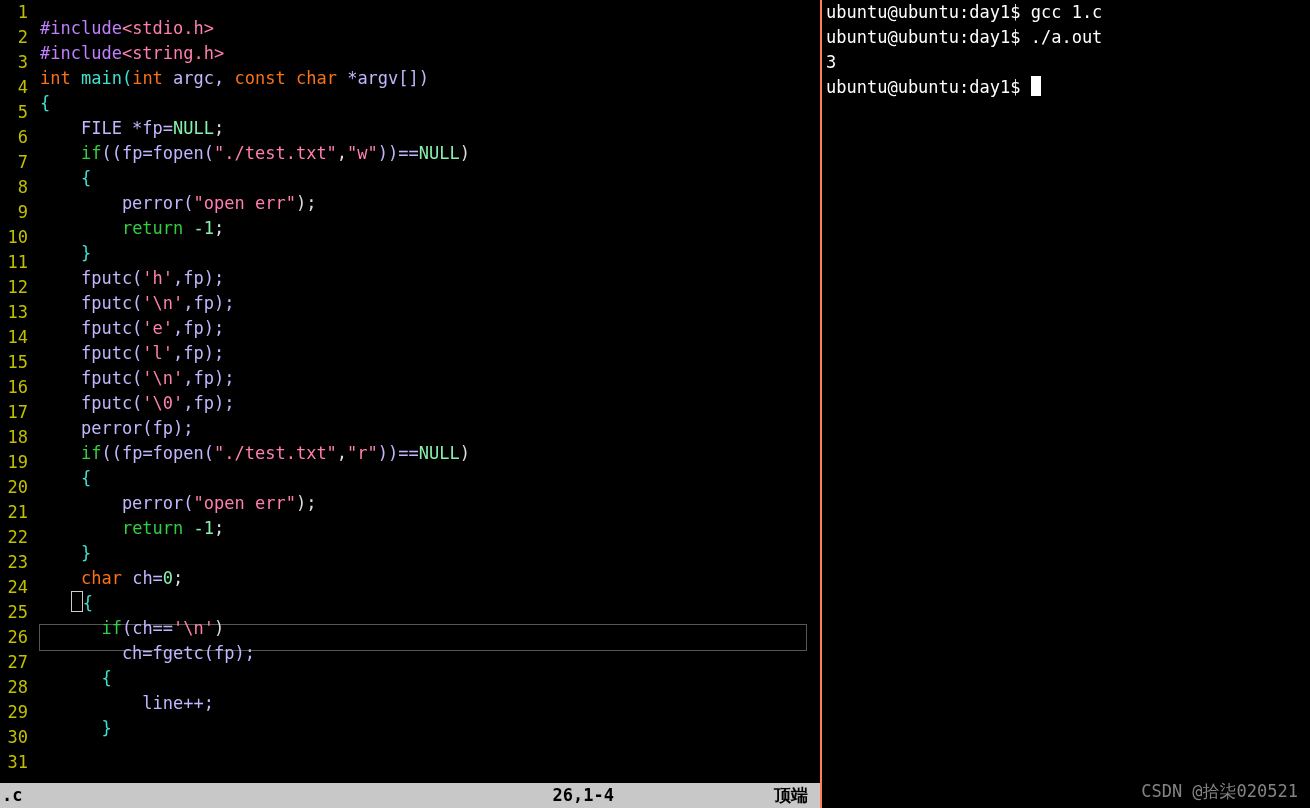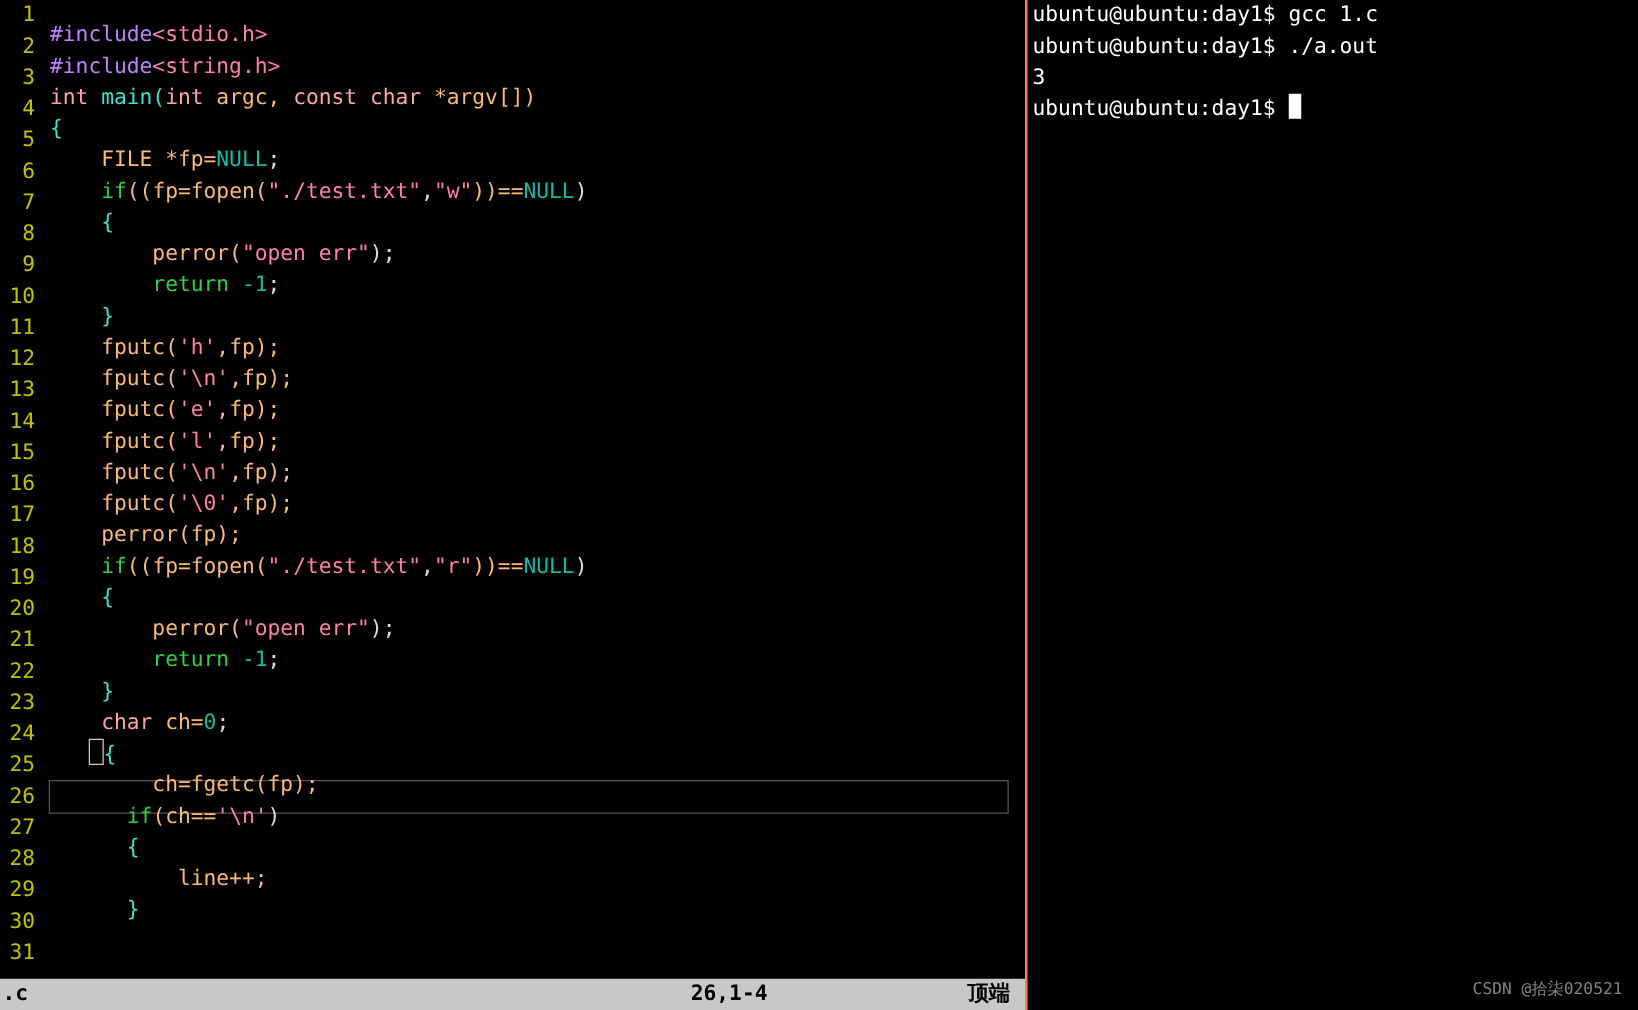--- a/index.html
+++ b/index.html
@@ -56,21 +56,21 @@
   }
   .status .fname{padding-left:2px;flex:0 0 auto;}
   .status .spacer{flex:1;}
   .status .pos{padding-right:160px;}
   .status .top{padding-right:12px;}
   .term-line{height:25px;white-space:pre;color:#fff;}
   .watermark{
     position:absolute;
     right:12px;bottom:4px;
     color:#b0b0b0;
-    font-size:13px;
+    font-size:17px;
     opacity:.75;
   }
   .cursor-box{
     display:inline-block;
     width:10px;height:19px;
     border:1px solid #ccc;
     vertical-align:-3px;
   }
   .term-cursor{
     display:inline-block;
@@ -81,26 +81,26 @@
   .cursor-line-bg{
     position:absolute;
     left:40px;right:14px;
     top:625px;height:25px;
     outline:1px solid #555;
     pointer-events:none;
   }
   
   .kw{color:#30d040;}
   .pp{color:#c080ff;}
-  .ty{color:#fca5a5;}
+  .ty{color:#f97316;}
   .fn{color:#40e0d0;}
   .str{color:#ff7fb0;}
-  .num{color:#14b8a6;}
+  .num{color:#86efac;}
   .chr{color:#ff7fb0;}
-  .id{color:#fdba74;}
+  .id{color:#c4b5fd;}
   .br{color:#40e0d0;}
 </style>
 </head>
 <body>
 
 <div class="app">
 
   <div class="left">
     <div class="gutter">
       <div class="ln">1</div>
@@ -156,22 +156,22 @@
       <div class="row"><span class="id">    fputc(</span><span class="chr">'\n'</span><span class="id">,fp);</span></div>
       <div class="row"><span class="id">    fputc(</span><span class="chr">'\0'</span><span class="id">,fp);</span></div>
       <div class="row id">    perror(fp);</div>
       <div class="row"><span>    </span><span class="kw">if</span><span class="id">((fp=fopen(</span><span class="str">"./test.txt"</span><span>,</span><span class="str">"r"</span><span class="id">))==</span><span class="num">NULL</span><span>)</span></div>
       <div class="row br">    {</div>
       <div class="row"><span class="id">        perror(</span><span class="str">"open err"</span><span>);</span></div>
       <div class="row"><span>        </span><span class="kw">return</span><span> </span><span class="num">-1</span><span>;</span></div>
       <div class="row br">    }</div>
       <div class="row"><span>    </span><span class="ty">char</span><span class="id"> ch=</span><span class="num">0</span><span>;</span></div>
       <div class="row">   <span class="cursor-box"></span><span class="br">{</span></div>
+      <div class="row"><span>      </span><span class="kw">if</span><span class="id">(ch==</span><span class="chr">'\n'</span><span>)</span></div>
       <div class="row id">        ch=fgetc(fp);</div>
-      <div class="row"><span>      </span><span class="kw">if</span><span class="id">(ch==</span><span class="chr">'\n'</span><span>)</span></div>
       <div class="row br">      {</div>
       <div class="row id">          line++;</div>
       <div class="row br">      }</div>
     </div>
 
     <div class="status">
       <span class="fname">.c</span>
       <span class="spacer"></span>
       <span class="pos">26,1-4</span>
       <span class="top">顶端</span>

